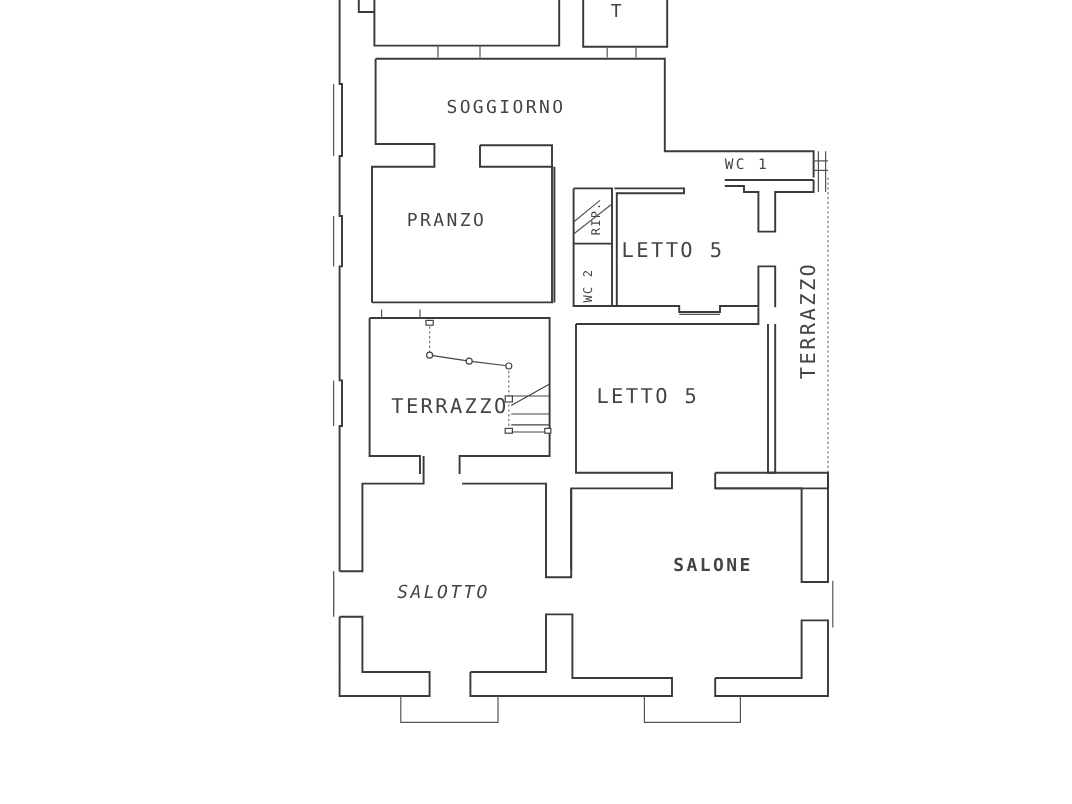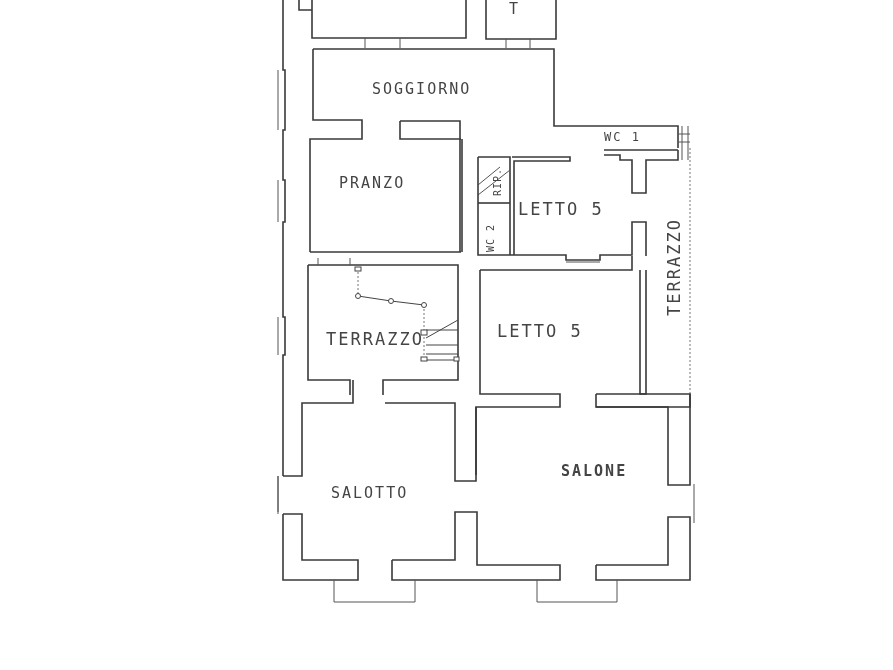--- a/index.html
+++ b/index.html
@@ -97,15 +97,15 @@
 
 <div class="lbl med" style="left:372px;top:80px;">SOGGIORNO</div>
 <div class="lbl med" style="left:339px;top:174px;">PRANZO</div>
 <div class="lbl big" style="left:518px;top:199px;">LETTO 5</div>
 <div class="lbl med" style="left:604px;top:130px;font-size:12px;text-align:center;">WC 1</div>
 <div class="lbl sm vert" style="left:485px;top:252px;">WC 2</div>
 <div class="lbl sm vert" style="left:492px;top:196px;">RIP.</div>
 <div class="lbl big vert" style="left:664px;top:316px;">TERRAZZO</div>
 <div class="lbl big" style="left:497px;top:321px;">LETTO 5</div>
 <div class="lbl big" style="left:326px;top:329px;">TERRAZZO</div>
-<div class="lbl med" style="left:331px;top:484px;">SALOTTO</div>
+<div class="lbl med" style="left:331px;top:484px;font-style:italic;">SALOTTO</div>
 <div class="lbl med" style="left:561px;top:462px;font-weight:bold;">SALONE</div>
 <div class="lbl med" style="left:509px;top:0px;">T</div>
 
 </body></html>

